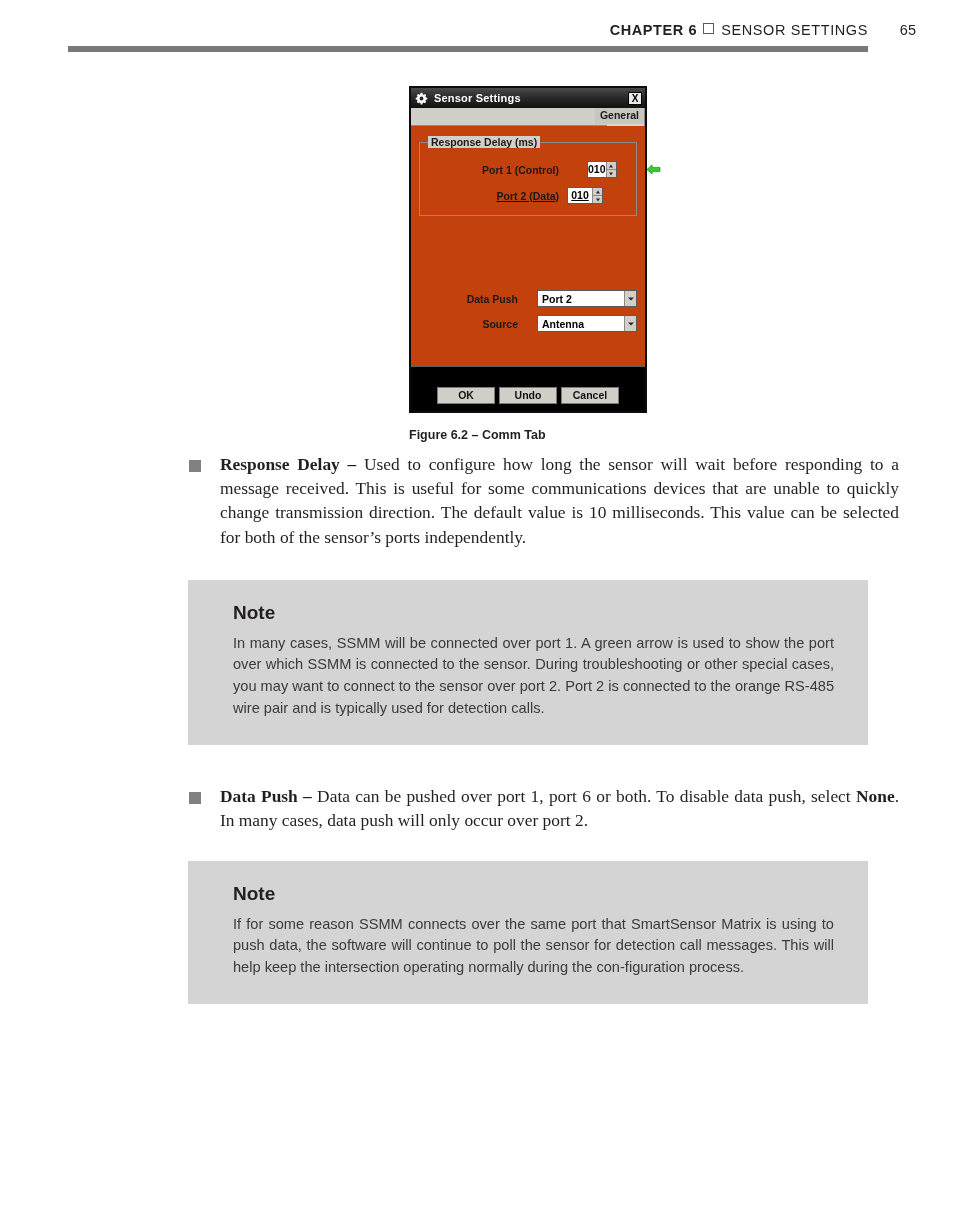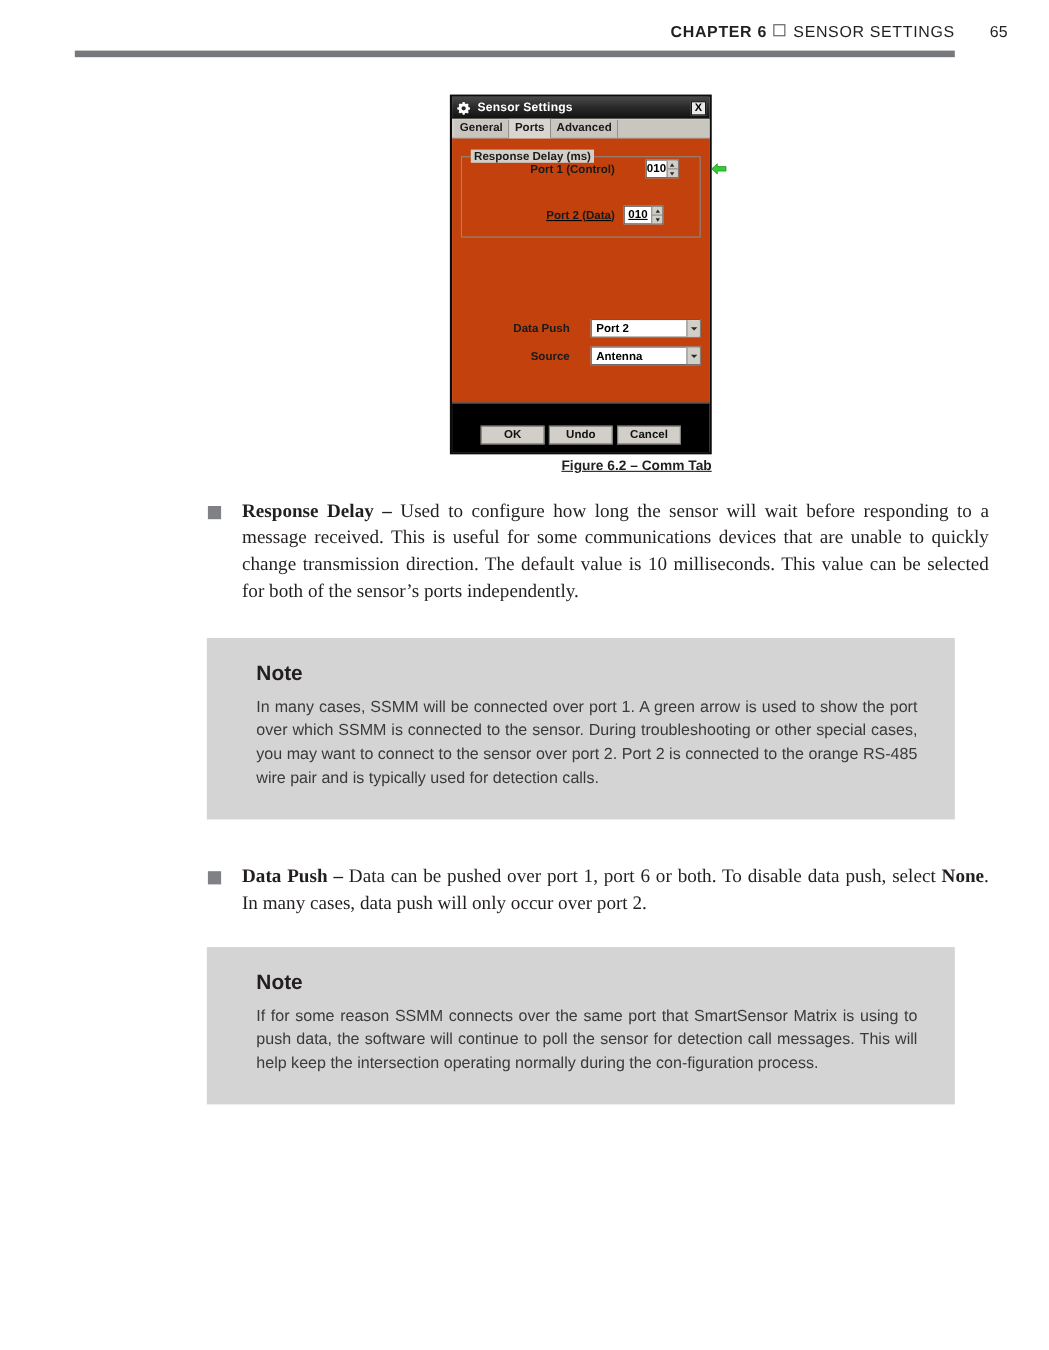--- a/index.html
+++ b/index.html
@@ -121,20 +121,21 @@
   
   .tabstrip {
     height: 18px;
     background: #d2cfc9;
     border-bottom: 1px solid #8d8b86;
     display: flex;
     align-items: flex-end;
     padding-left: 2px;
     box-sizing: border-box;
     position: relative;
+    flex-direction: column;
   }
   .tab {
     font-family: "Liberation Sans", sans-serif;
     font-weight: bold;
     font-size: 10.5px;
     color: #1a1a1a;
     padding: 1px 5px 2px 5px;
     box-sizing: border-box;
     height: 16px;
     line-height: 13px;
@@ -181,21 +182,21 @@
     font-weight: bold;
     font-size: 10.5px;
     color: #1a1a1a;
     white-space: nowrap;
   }
   .field-row {
     position: absolute;
     display: flex;
     align-items: center;
   }
-  .field-row.r1 { left: 0; top: 2px; width: 218px; gap: 20px; }
+  .field-row.r1 { left: 0; top: 18px; width: 218px; gap: 20px; }
   .field-row.r2 { left: 0; top: 44px; width: 218px; text-decoration: underline; }
   .field-label {
     font-family: "Liberation Sans", sans-serif;
     font-weight: bold;
     font-size: 10.5px;
     color: #1a1a1a;
     text-align: right;
     width: 139px;
     flex: 0 0 139px;
     white-space: nowrap;
@@ -331,28 +332,27 @@
     font-family: Liberation Sans, sans-serif;
     font-weight: bold;
     font-size: 10.5px;
     color: #111;
     line-height: 15px;
     text-align: center;
   }
 
   .figure-caption {
     width: 238px;
-    text-align: right;
-    margin-top: 3px;
+    text-align: left;
+    margin-top: 15px;
     font-family: "Liberation Sans", sans-serif;
     font-weight: bold;
     font-size: 12.5px;
     color: #231f20;
     white-space: nowrap;
-    text-decoration: underline;
   }
 
   
   .content {
     position: absolute;
     left: 0;
     top: 452px;
     width: 954px;
   }
   .bullet-block {

